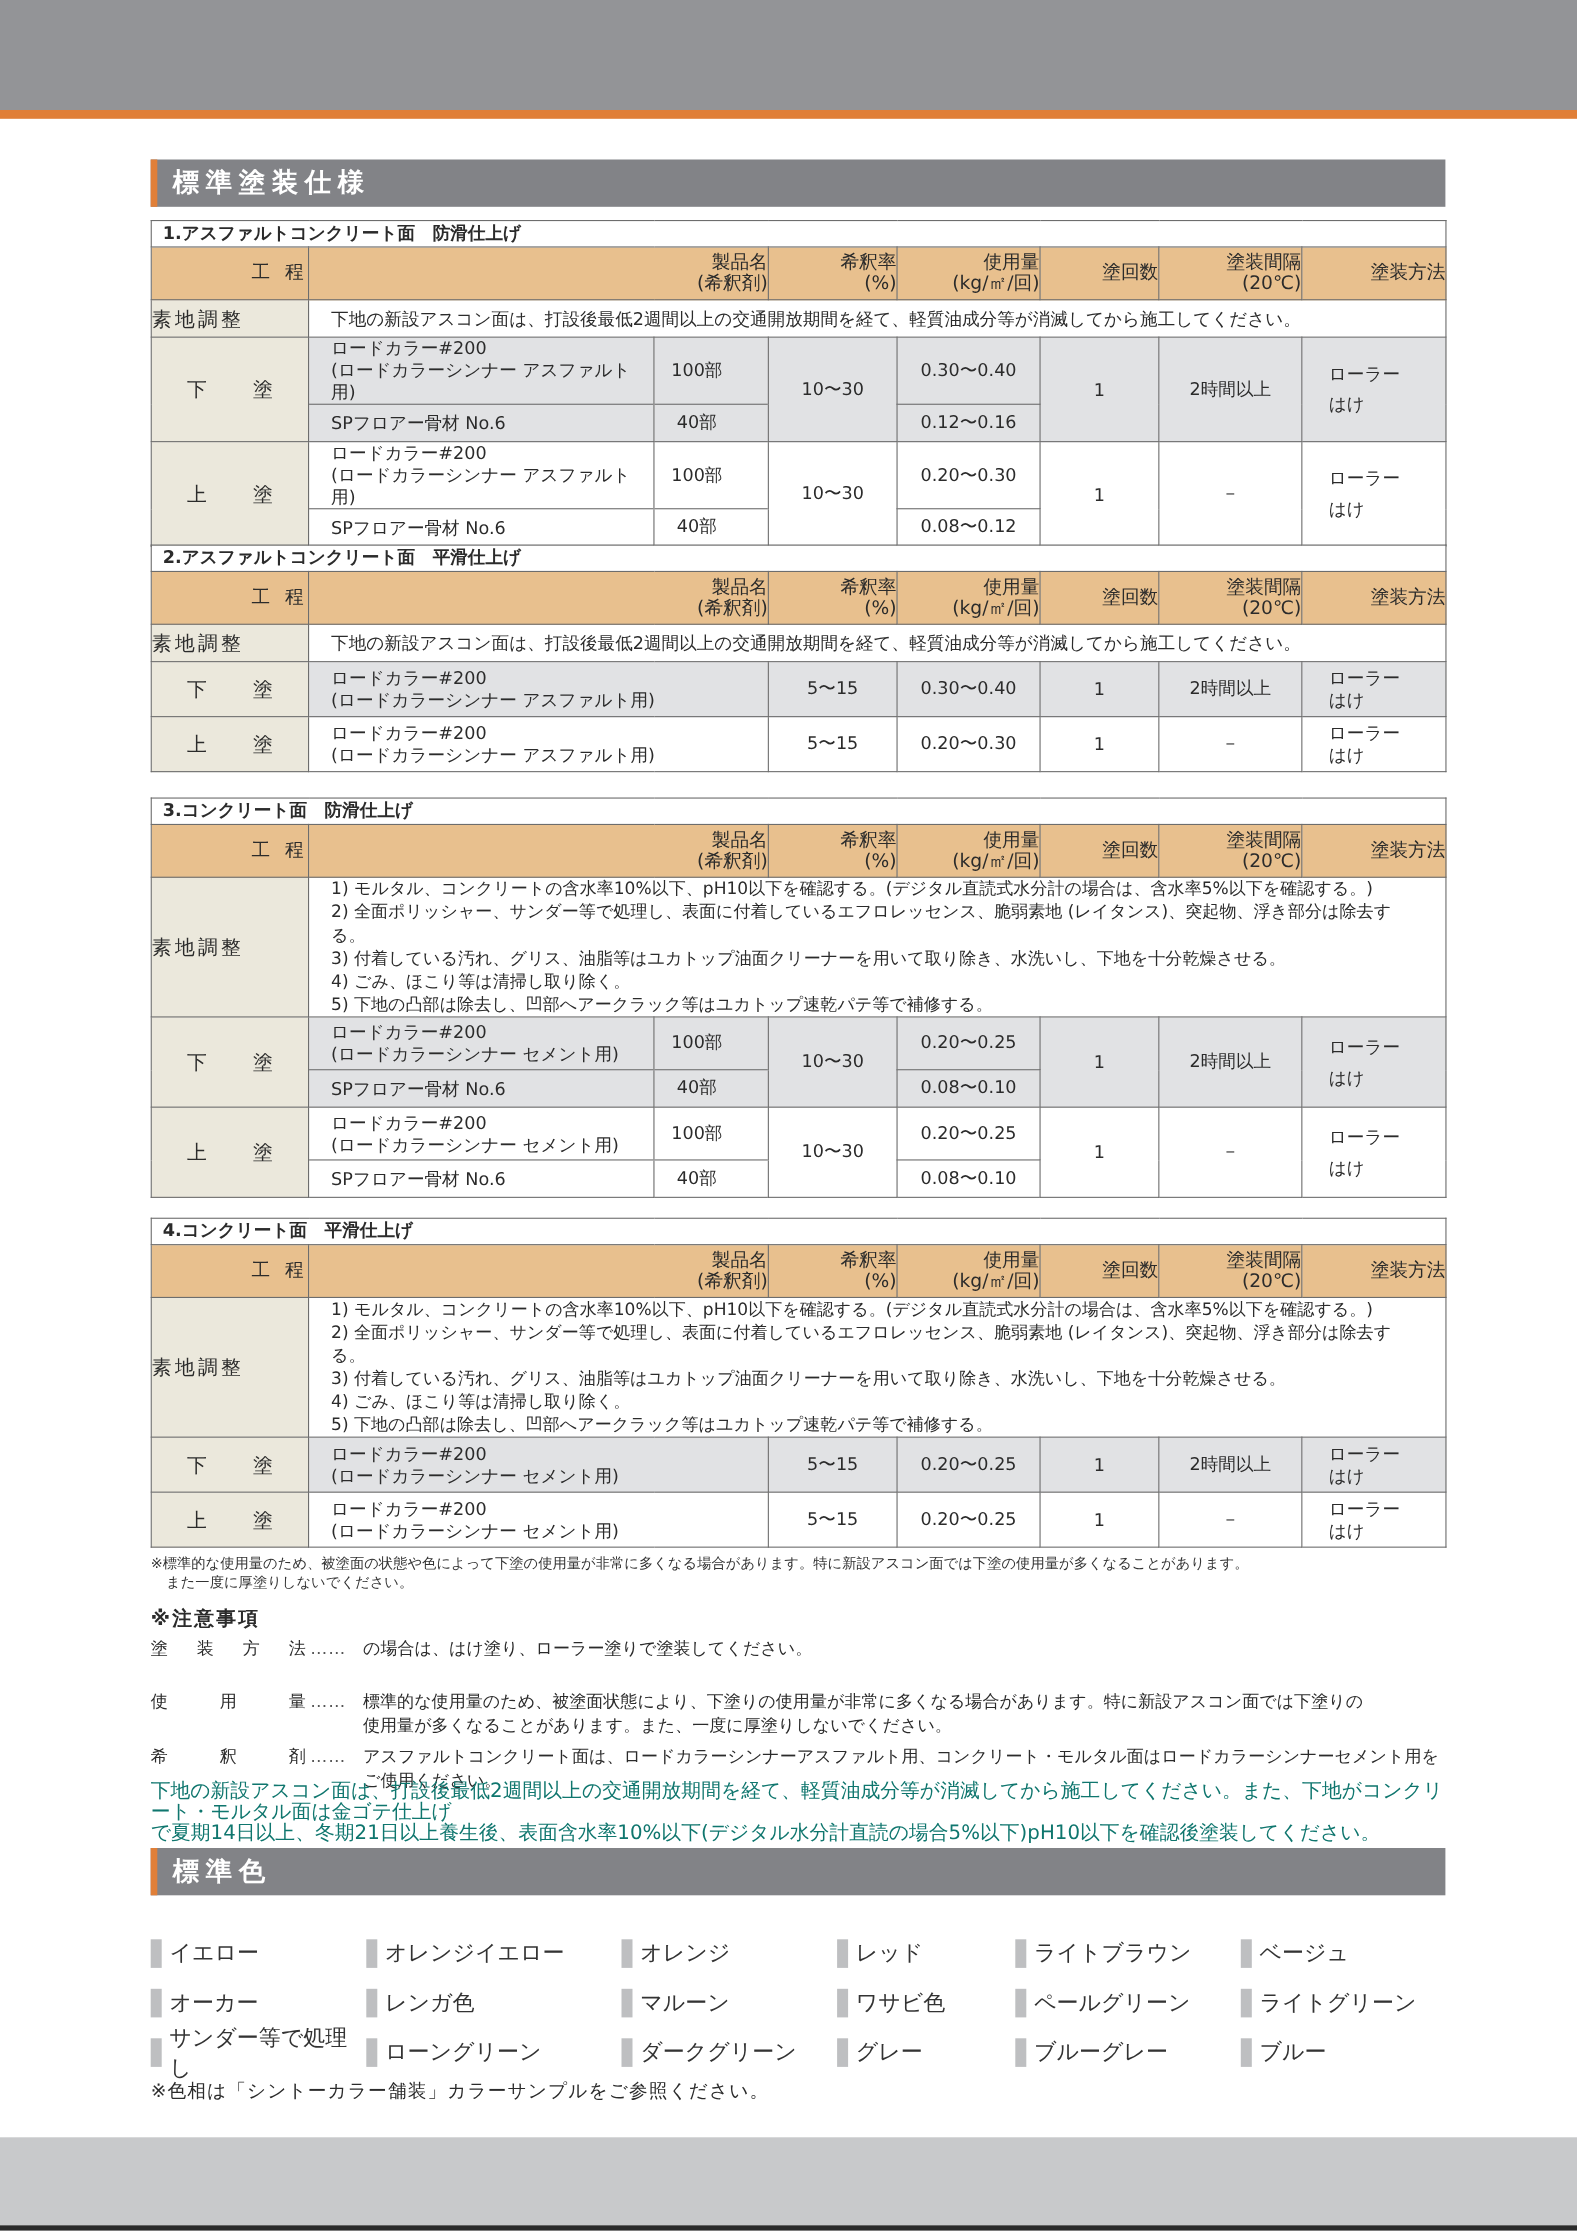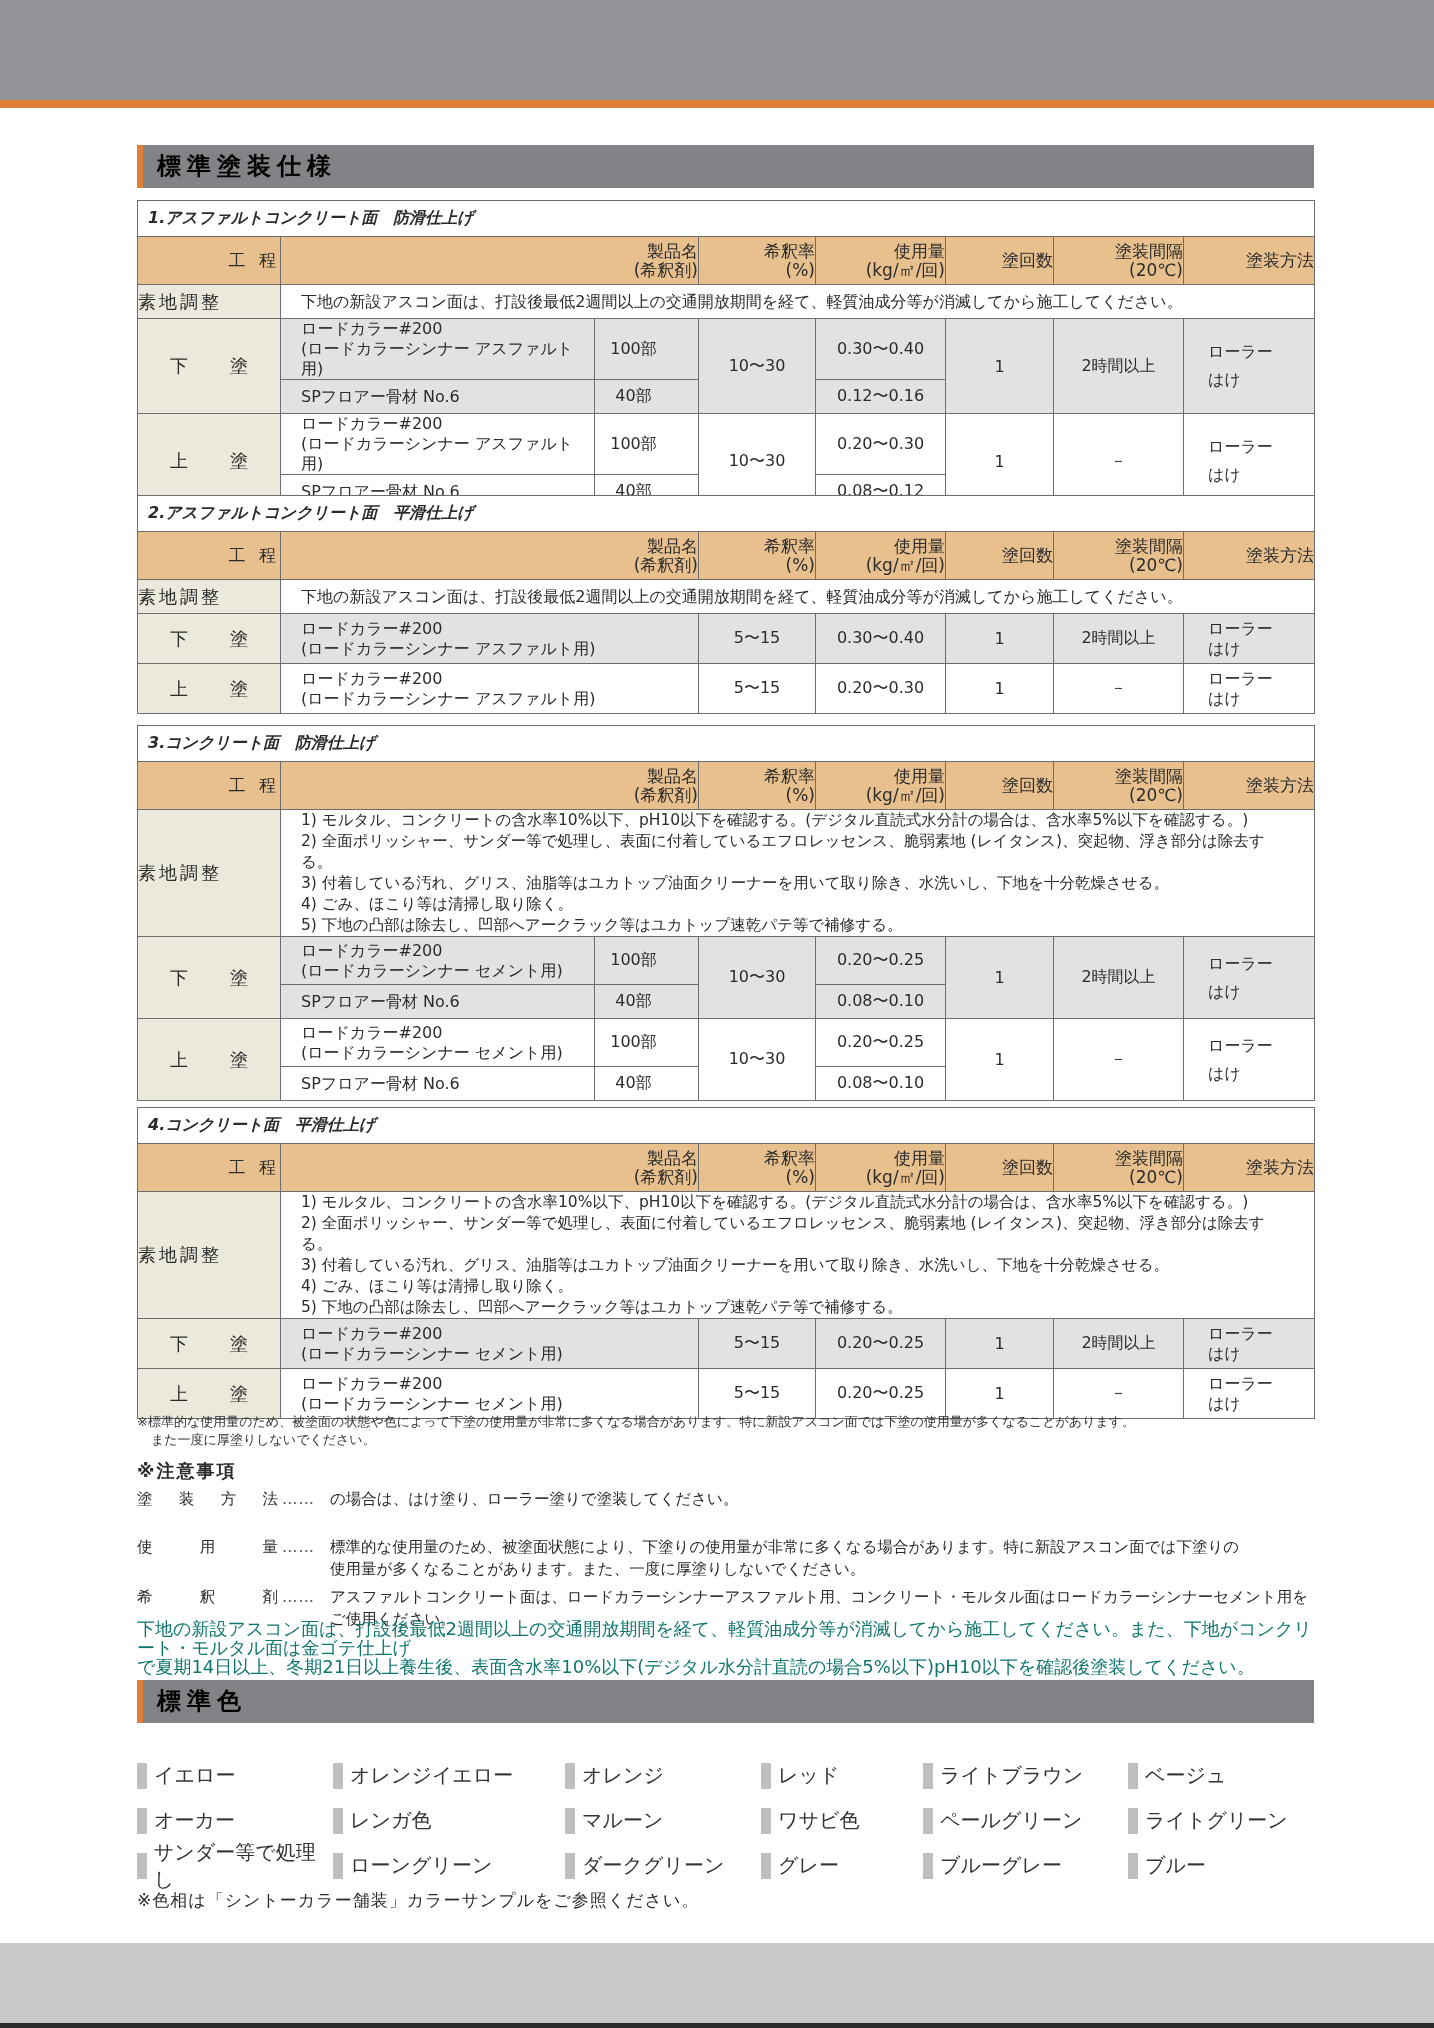--- a/index.html
+++ b/index.html
@@ -5,36 +5,36 @@
   * { box-sizing: border-box; margin: 0; padding: 0; }
   html, body { width: 1434px; height: 2028px; background: #ffffff; overflow: hidden; }
   body { position: relative; font-family: "DejaVu Sans", "Liberation Sans", sans-serif; color: #2b2b2b; }
 
   .top-band { position: absolute; left: 0; top: 0; width: 1434px; height: 100px; background: #939497; }
   .top-accent { position: absolute; left: 0; top: 100px; width: 1434px; height: 8px; background: #e07f38; }
   .bottom-band { position: absolute; left: 0; top: 1943px; width: 1434px; height: 80px; background: #c8c9cb; }
   .bottom-line { position: absolute; left: 0; top: 2023px; width: 1434px; height: 5px; background: #2a2a2a; }
 
   .section-head { position: absolute; left: 137px; width: 1177px; height: 43px; background: #828387;
-                  border-left: 6px solid #e07f38; color: #000000; font-weight: bold; font-size: 24px;
+                  border-left: 6px solid #e07f38; color: #ffffff; font-weight: bold; font-size: 24px;
                   letter-spacing: 6px; line-height: 43px; padding-left: 14px; }
 
   table.spec { position: absolute; left: 137px; width: 1177px; border-collapse: collapse; table-layout: fixed;
                font-size: 16px; color: #2b2b2b; }
   table.spec td { border: 1px solid #6d6d6d; vertical-align: middle; }
   table.spec col.c1 { width: 143px; }
   table.spec col.c2a { width: 314px; }
   table.spec col.c2b { width: 104px; }
   table.spec col.c3 { width: 117px; }
   table.spec col.c4 { width: 130px; }
   table.spec col.c5 { width: 108px; }
   table.spec col.c6 { width: 130px; }
   table.spec col.c7 { width: 131px; }
 
-  .t-title td { background: #ffffff; font-size: 16px; font-weight: bold; padding: 0 10px; height: 36px; font-style: italic; }
+  .t-title td { background: #ffffff; font-size: 16px; font-weight: bold; padding: 0 10px; height: 24px; }
   .t-head td { background: #e8c08e; text-align: right; line-height: 19px; font-size: 17px; height: 48px; }
   .lab { background: #ebe8dc; text-align: left; font-size: 18px; letter-spacing: 3px; }
   .lab.spread { text-align: justify; text-align-last: justify; padding: 0 32px; letter-spacing: 0; }
   .gray td.g { background: #e1e2e4; }
   .prod { padding: 0 10px 0 20px; line-height: 20px; }
   .parts { text-align: center; padding-right: 26px; }
   .ctr { text-align: center; }
   .meth { padding-left: 24px; line-height: 28px; }
   .prep { padding: 0 20px; line-height: 21px; font-size: 15.5px; background: #fff; }
   .nob-b { border-bottom: none !important; }

